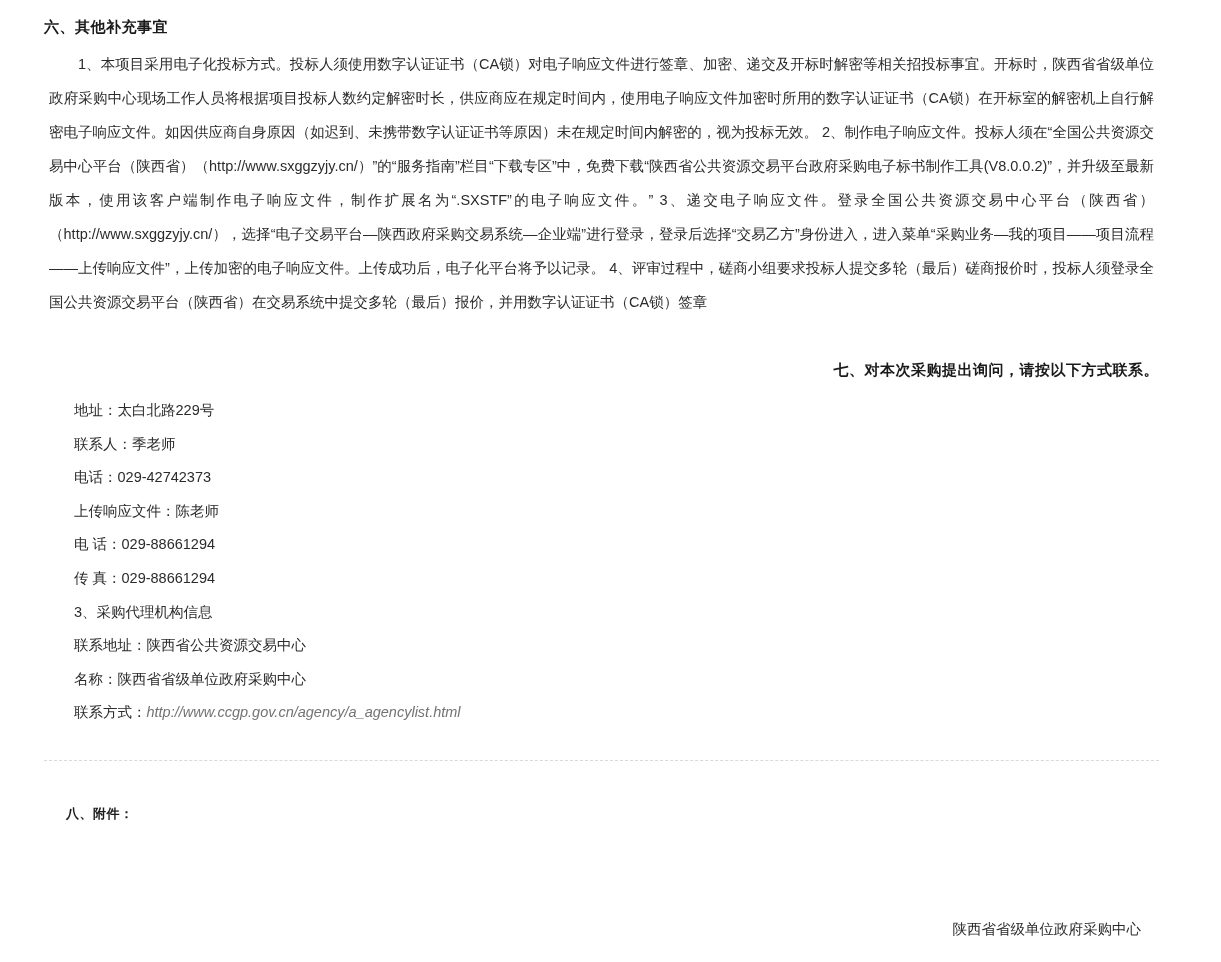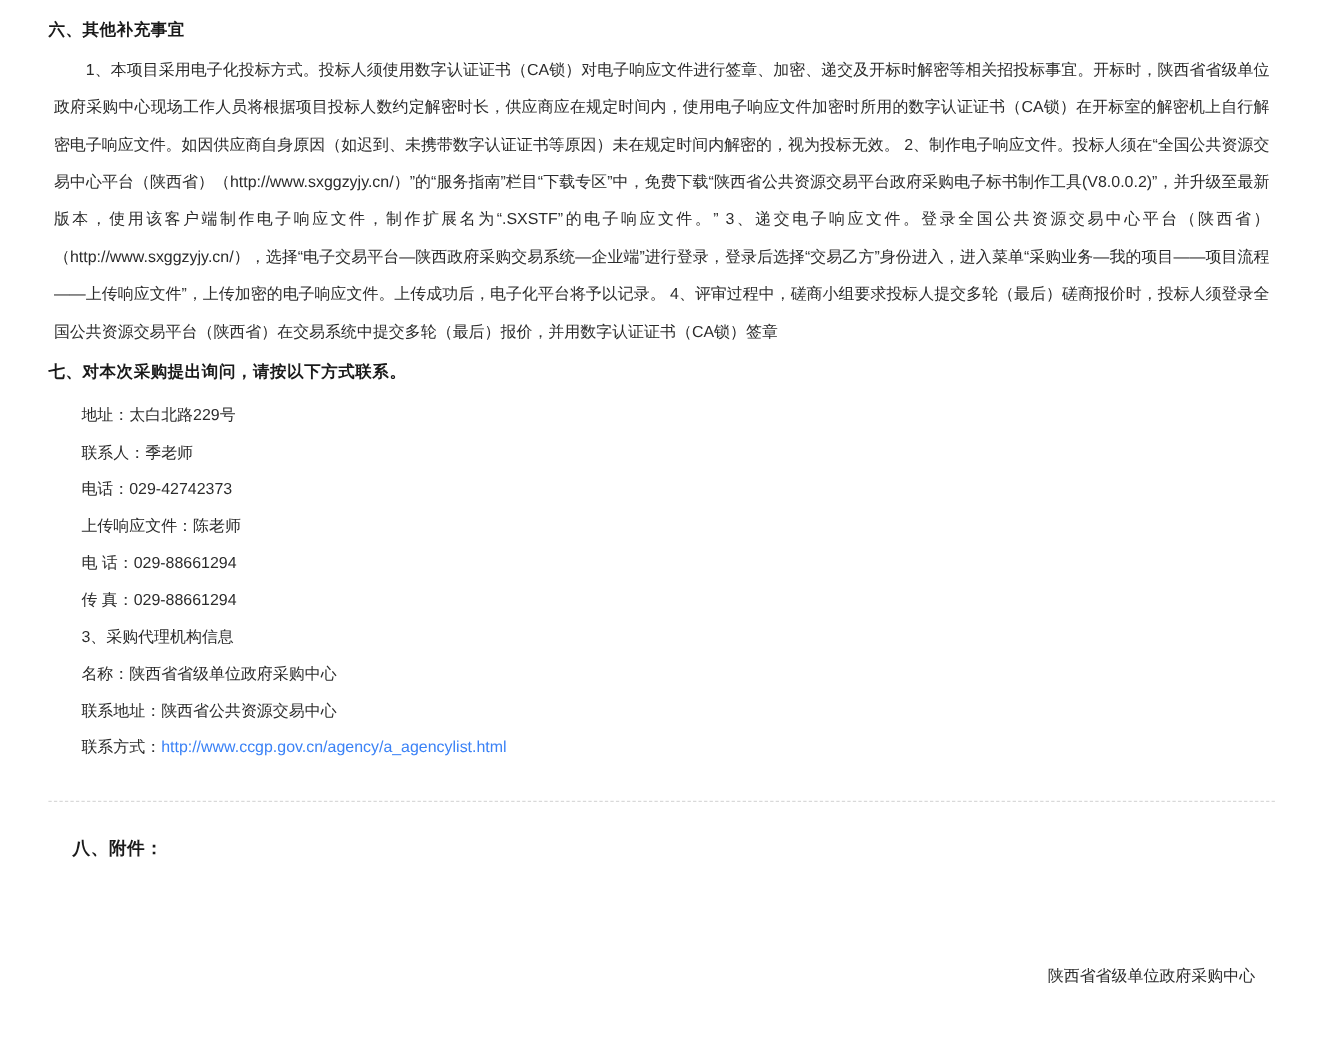--- a/index.html
+++ b/index.html
@@ -21,22 +21,23 @@
     position: relative;
   }
   .section-head {
     font-size: 15px;
     font-weight: bold;
     color: #1a1a1a;
     margin: 8px 0 10px 0;
     letter-spacing: 0.5px;
   }
   .section-head.s7 {
-    margin-top: 10px;
+    margin-top: 42px;
     margin-bottom: 14px;
+    text-align: right;
   }
   .body-par {
     font-size: 14.5px;
     line-height: 34px;
     color: #2b2b2b;
     text-align: justify;
     text-justify: inter-ideograph;
     text-indent: 2em;
     margin: 5px;
     word-break: break-word;
@@ -51,33 +52,34 @@
     line-height: 33.6px;
     color: #2b2b2b;
     padding-left: 30px;
     white-space: pre-wrap;
   }
   .contact-list li.url-line {
     color: #2b2b2b;
   }
   .url-text {
     font-family: "Liberation Sans", "DejaVu Sans", sans-serif;
-    color: #3b82f6;
+    color: #737373;
+    font-style: italic;
   }
   .divider {
     border: 0;
     border-top: 1px dashed #d9d9d9;
     margin: 30px 0 0 0;
     height: 0;
   }
   .section-head.s8 {
-    margin-top: 32px;
+    margin-top: 44px;
     margin-bottom: 0;
     padding-left: 22px;
-    font-size: 16px;
+    font-size: 13px;
   }
   .signature {
     margin-top: 60px;
     text-align: right;
     padding-right: 18px;
   }
   .signature div {
     font-size: 14.5px;
     line-height: 33px;
     color: #2b2b2b;
@@ -98,22 +100,22 @@
   <h2 class="section-head s7">七、对本次采购提出询问，请按以下方式联系。</h2>
 
   <ul class="contact-list">
     <li>地址：太白北路229号</li>
     <li>联系人：季老师</li>
     <li>电话：029-42742373</li>
     <li>上传响应文件：陈老师</li>
     <li>电 话：029-88661294</li>
     <li>传 真：029-88661294</li>
     <li>3、采购代理机构信息</li>
+    <li>联系地址：陕西省公共资源交易中心</li>
     <li>名称：陕西省省级单位政府采购中心</li>
-    <li>联系地址：陕西省公共资源交易中心</li>
     <li class="url-line"><span>联系方式：</span><span class="url-text">http://www.ccgp.gov.cn/agency/a_agencylist.html</span></li>
   </ul>
 
   <hr class="divider">
 
   <h2 class="section-head s8">八、附件：</h2>
 
   <div class="attach-area"></div>
 
   <div class="signature">

